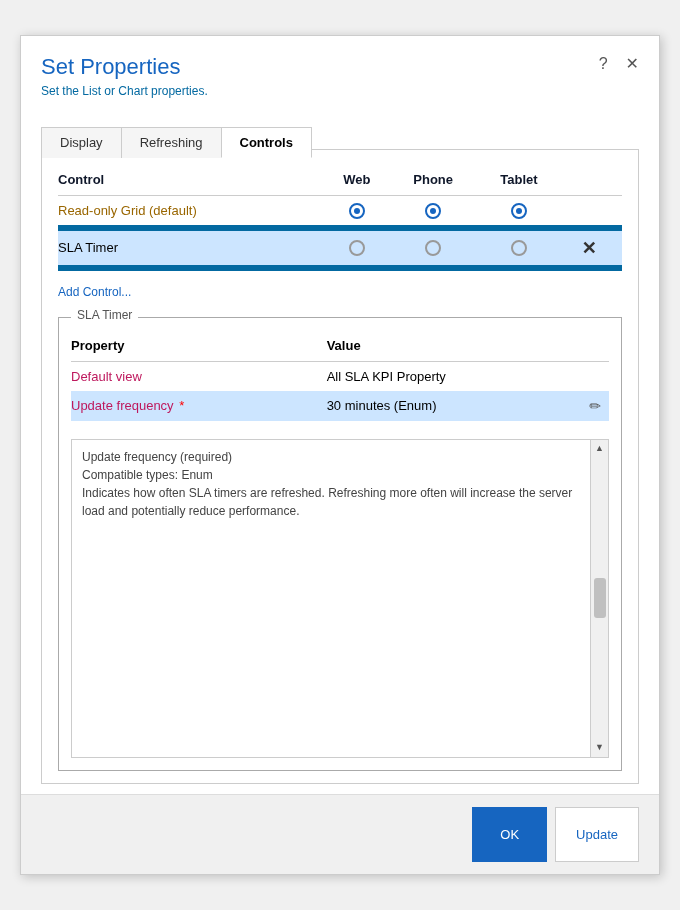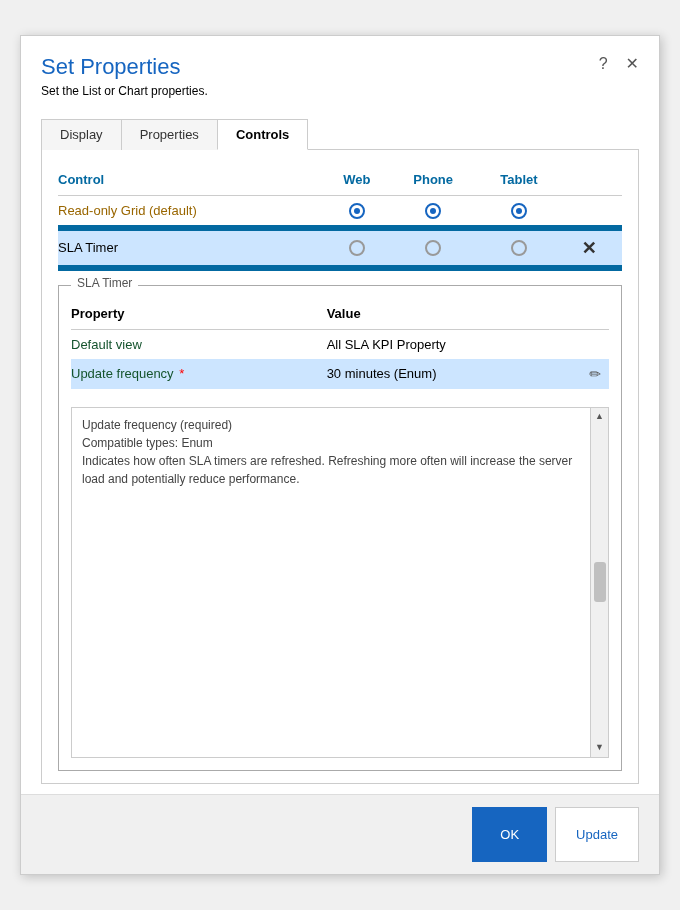--- a/index.html
+++ b/index.html
@@ -29,21 +29,21 @@
       border-bottom: none;
     }
     .dialog-title {
       font-size: 22px;
       font-weight: 400;
       color: #1665c0;
       margin-bottom: 4px;
     }
     .dialog-subtitle {
       font-size: 12px;
-      color: #000000;
+      color: #0369a1;
     }
     .dialog-controls-row {
       position: absolute;
       top: 16px;
       right: 16px;
       display: flex;
       gap: 10px;
       align-items: center;
     }
     .icon-btn {
@@ -69,21 +69,21 @@
     .tab {
       padding: 7px 18px;
       border: 1px solid #ccc;
       border-bottom: none;
       cursor: pointer;
       background: #f5f5f5;
       color: #333;
       font-size: 13px;
       margin-right: -1px;
       position: relative;
-      top: 1px;
+      top: 9px;
     }
     .tab.active {
       background: #ffffff;
       border-bottom: 1px solid #ffffff;
       color: #000;
       font-weight: 700;
       z-index: 2;
     }
     
     .content-area {
@@ -96,21 +96,21 @@
     }
     
     .controls-table {
       width: 100%;
       border-collapse: collapse;
       margin-bottom: 10px;
     }
     .controls-table thead tr th {
       font-weight: 700;
       font-size: 13px;
-      color: #0369a1;
+      color: #0f172a;
       padding: 6px 8px 8px 0;
       border-bottom: 1px solid #ccc;
       text-align: left;
     }
     .controls-table thead tr th.center {
       text-align: center;
     }
     .controls-table tbody tr td {
       padding: 6px 8px 6px 0;
       vertical-align: middle;
@@ -206,21 +206,21 @@
     .prop-table tbody tr td {
       padding: 7px 4px 7px 0;
       vertical-align: middle;
       font-size: 13px;
     }
     .prop-row-selected {
       background: #cce5ff;
       padding-left: 11px;
     }
     .prop-name-link {
-      color: #14532d;
+      color: #be185d;
       text-decoration: none;
     }
     .prop-required {
       color: red;
       margin-left: 2px;
     }
     .edit-icon {
       color: #555;
       font-size: 14px;
       cursor: pointer;
@@ -311,21 +311,21 @@
     </div>
   </div>
 
   <div class="dialog-body">
 
     <div class="tabs-row">
       <div class="tab">
         <span>Display</span>
       </div>
       <div class="tab">
-        <span>Properties</span>
+        <span>Refreshing</span>
       </div>
       <div class="tab active">
         <span>Controls</span>
       </div>
     </div>
 
     <div class="content-area">
 
       <table class="controls-table">
         <thead>
@@ -368,20 +368,21 @@
             <td class="center">
               <span class="radio-circle empty"></span>
             </td>
             <td class="center">
               <button class="remove-btn">✕</button>
             </td>
           </tr>
         </tbody>
       </table>
 
+      <a href="#" class="add-control-link">Add Control...</a>
 
       <div class="sla-section">
         <span class="sla-legend">SLA Timer</span>
 
         <table class="prop-table">
           <thead>
             <tr>
               <th>Property</th>
               <th>Value</th>
             </tr>

